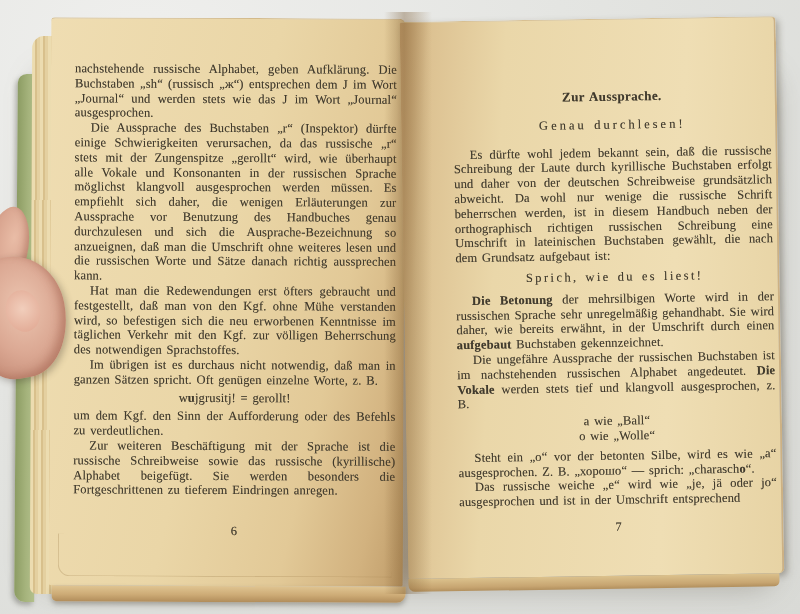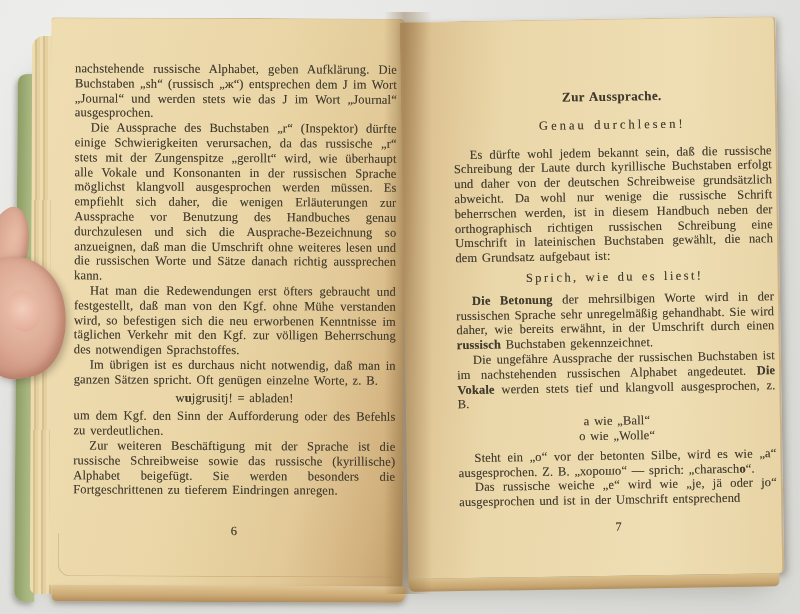--- a/index.html
+++ b/index.html
@@ -83,34 +83,34 @@
   <div>
     <div class="cover-green"></div>
     <div class="edge-stack"></div>
 
     <div class="page-left">
       <div class="page-text text-left">
         <p class="flush">nachstehende russische Alphabet, geben Aufklärung. Die Buchstaben „sh“ (russisch „ж“) entsprechen dem J im Wort „Journal“ und werden stets wie das J im Wort „Journal“ ausgesprochen.</p>
         <p>Die Aussprache des Buchstaben „r“ (Inspektor) dürfte einige Schwierigkeiten verursachen, da das russische „r“ stets mit der Zungenspitze „gerollt“ wird, wie überhaupt alle Vokale und Konsonanten in der russischen Sprache möglichst klangvoll ausgesprochen werden müssen. Es empfiehlt sich daher, die wenigen Erläuterungen zur Aussprache vor Benutzung des Handbuches genau durchzulesen und sich die Ausprache-Bezeichnung so anzueignen, daß man die Umschrift ohne weiteres lesen und die russischen Worte und Sätze danach richtig aussprechen kann.</p>
         <p>Hat man die Redewendungen erst öfters gebraucht und festgestellt, daß man von den Kgf. ohne Mühe verstanden wird, so befestigen sich die neu erworbenen Kenntnisse im täglichen Verkehr mit den Kgf. zur völligen Beherrschung des notwendigen Sprachstoffes.</p>
         <p>Im übrigen ist es durchaus nicht notwendig, daß man in ganzen Sätzen spricht.  Oft genügen einzelne Worte, z. B.</p>
-        <div class="center-line"><span>w</span><b>u</b><span>jgrusitj! = abladen!</span></div>
+        <div class="center-line"><span>w</span><b>u</b><span>jgrusitj! = gerollt!</span></div>
         <p class="flush">um dem Kgf. den Sinn der Aufforderung oder des Befehls zu verdeutlichen.</p>
         <p>Zur weiteren Beschäftigung mit der Sprache ist die russische Schreibweise sowie das russische (kyrillische) Alphabet beigefügt.  Sie werden besonders die Fortgeschrittenen zu tieferem Eindringen anregen.</p>
       </div>
       <div class="page-num left">6</div>
     </div>
 
     <div class="page-right">
       <div class="page-text text-right">
         <div class="heading">Zur Aussprache.</div>
         <div class="subheading">Genau durchlesen!</div>
         <p>Es dürfte wohl jedem bekannt sein, daß die russische Schreibung der Laute durch kyrillische Buchstaben erfolgt und daher von der deutschen Schreibweise grundsätzlich abweicht.  Da wohl nur wenige die russische Schrift beherrschen werden, ist in diesem Handbuch neben der orthographisch richtigen russischen Schreibung eine Umschrift in lateinischen Buchstaben gewählt, die nach dem Grundsatz aufgebaut ist:</p>
         <div class="motto">Sprich, wie du es liest!</div>
-        <p><b>Die Betonung</b><span> der mehrsilbigen Worte wird in der russischen Sprache sehr unregelmäßig gehandhabt.  Sie wird daher, wie bereits erwähnt, in der Umschrift durch einen </span><b>russisch</b><span> Buchstaben gekennzeichnet.</span></p>
+        <p><b>Die Betonung</b><span> der mehrsilbigen Worte wird in der russischen Sprache sehr unregelmäßig gehandhabt.  Sie wird daher, wie bereits erwähnt, in der Umschrift durch einen </span><b>aufgebaut</b><span> Buchstaben gekennzeichnet.</span></p>
         <p><span>Die ungefähre Aussprache der russischen Buchstaben ist im nachstehenden russischen Alphabet angedeutet. </span><b>Die Vokale</b><span> werden stets tief und klangvoll ausgesprochen, z. B.</span></p>
         <div class="examples">
           <div class="center-line">a wie „Ball“</div>
           <div class="center-line">o wie „Wolle“</div>
         </div>
         <p><span>Steht ein „o“ vor der betonten Silbe, wird es wie „a“ ausgesprochen.  Z. B. „хорошо“ — sprich: „charasch</span><b>o</b><span>“.</span></p>
         <p>Das russische weiche „e“ wird wie „je, jä oder jo“ ausgesprochen und ist in der Umschrift entsprechend</p>
       </div>
       <div class="page-num right">7</div>
     </div>

